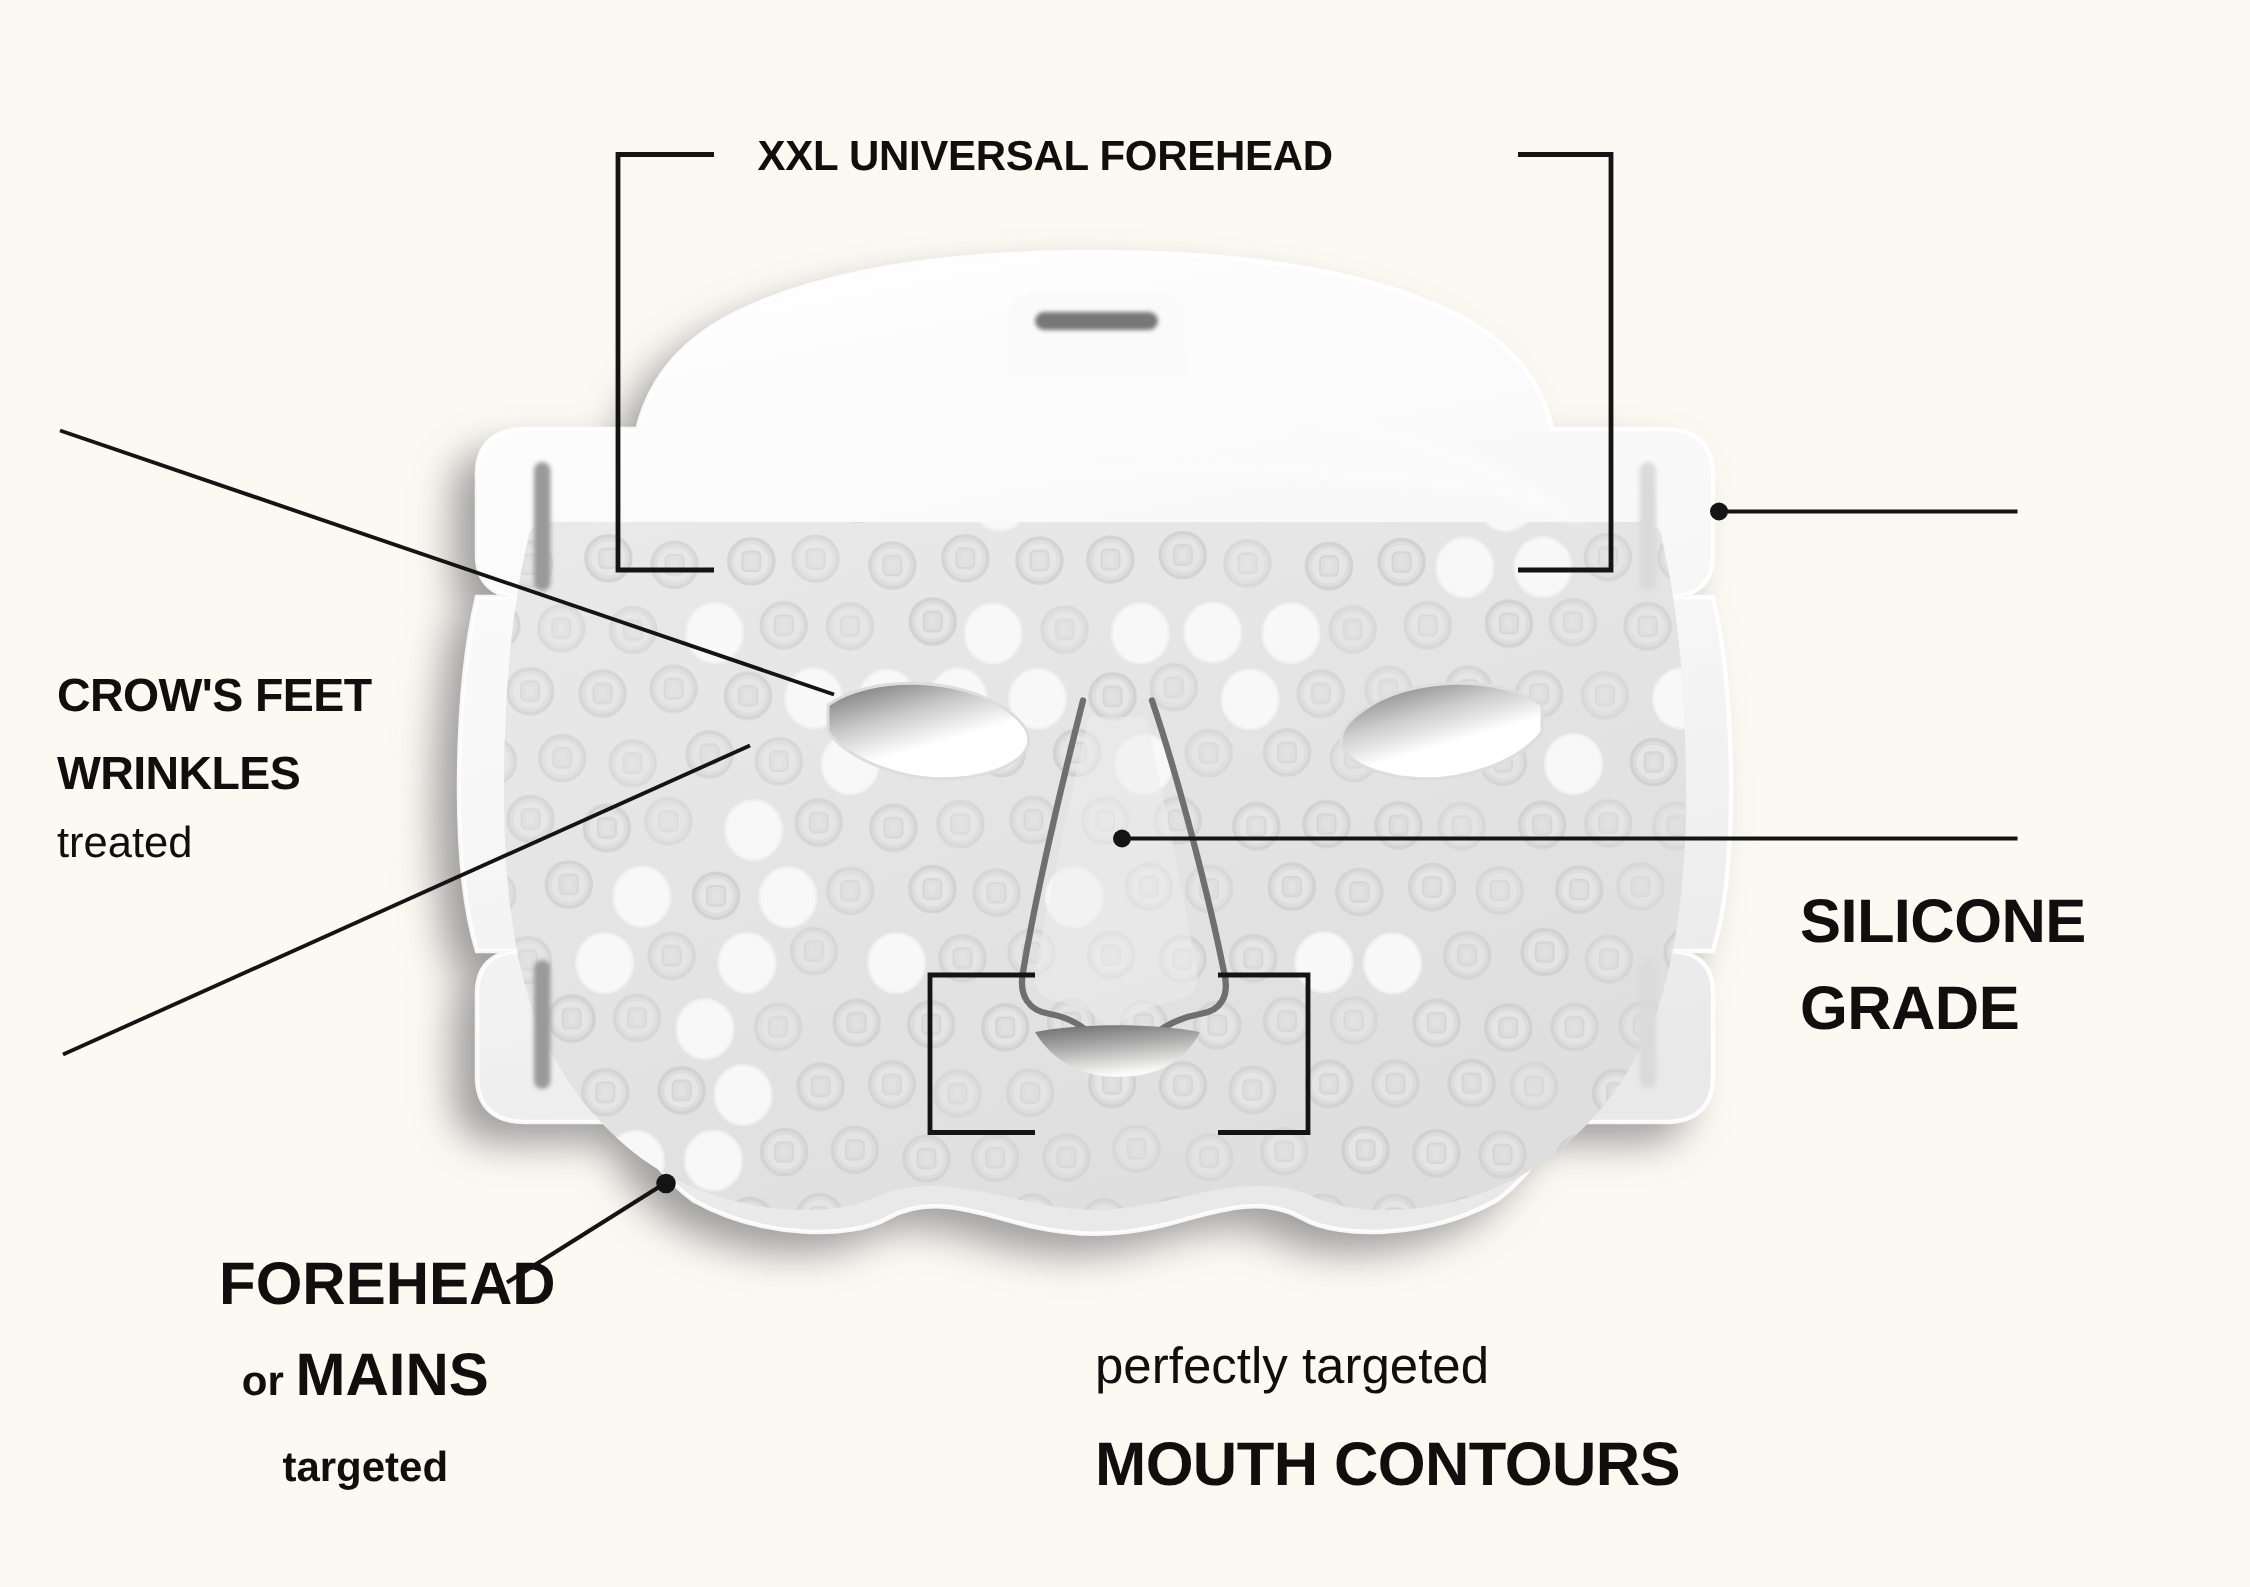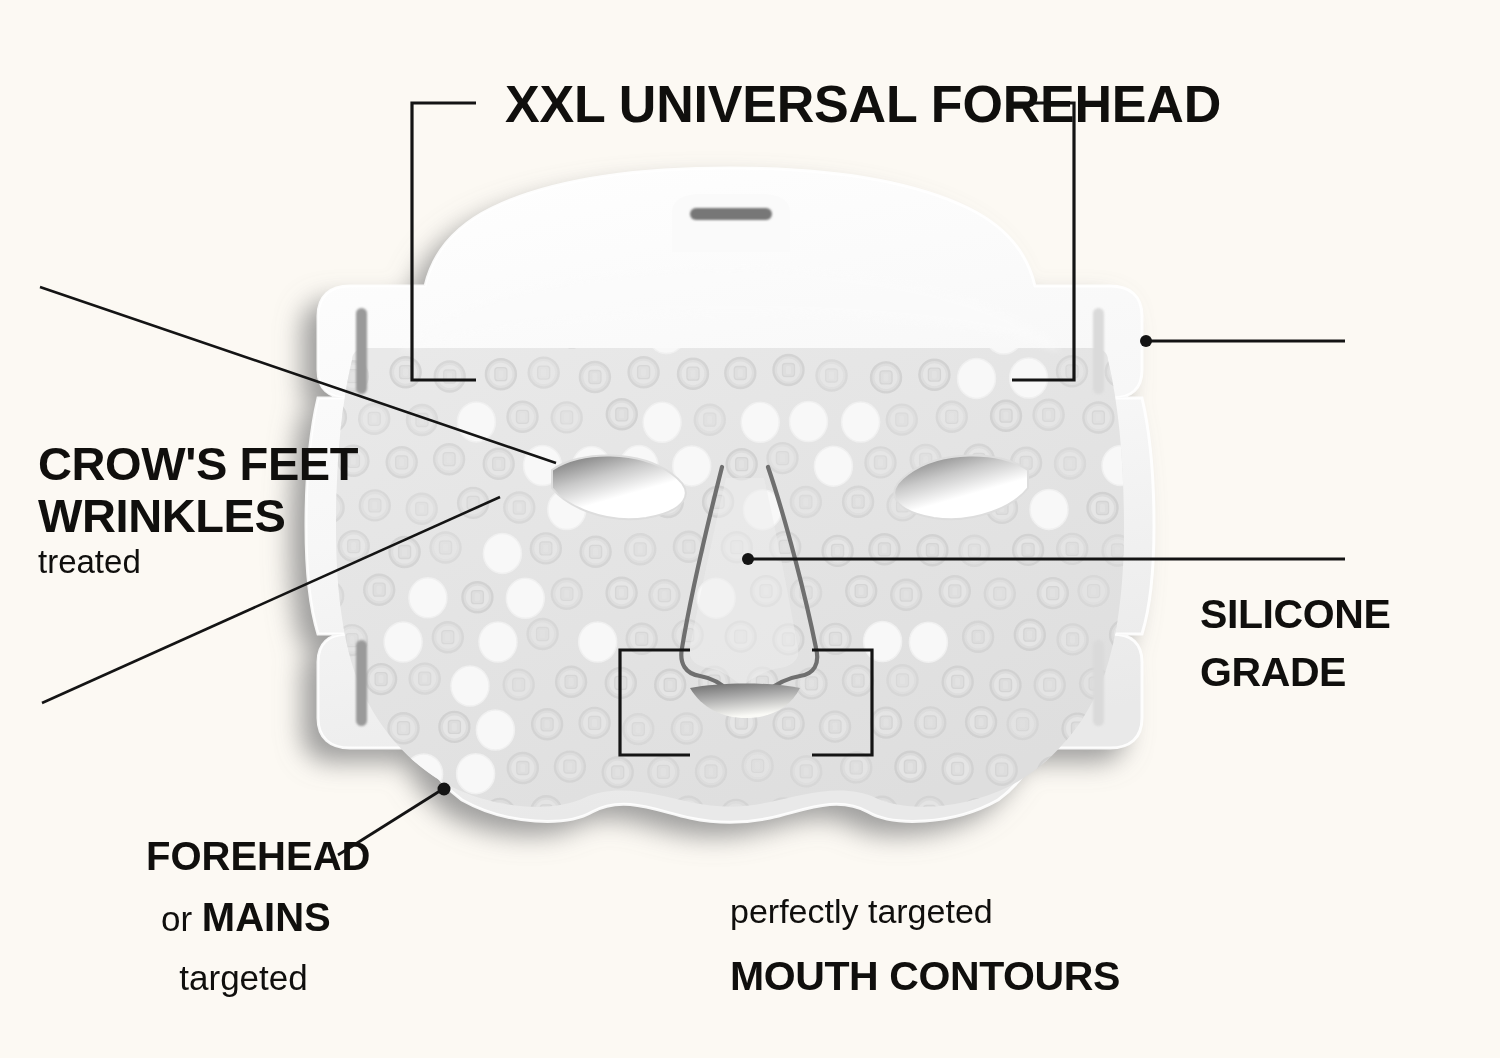--- a/index.html
+++ b/index.html
@@ -25,41 +25,41 @@
   }
   .sub{
     font-weight:400;
     font-size:34px;
     line-height:42px;
     letter-spacing:0px;
     white-space:nowrap;
   }
 
   
-  #lbl-forehead{left:505px;top:80px;font-size:52px;font-weight:bold;line-height:48px;letter-spacing:-0.2px;white-space:nowrap;}
+  #lbl-forehead{left:505px;top:80px;font-size:28px;font-weight:bold;line-height:48px;letter-spacing:-0.2px;white-space:nowrap;}
 
   
   #lbl-silicone{left:1200px;top:82px;}
   #lbl-silicone .hd{font-size:40px;line-height:53px;}
   #lbl-silicone .sub{font-size:32px;line-height:38px;}
 
   
   #lbl-crows{left:38px;top:438px;}
-  #lbl-crows .hd{font-size:47px;line-height:52px;}
-  #lbl-crows .sub{font-size:33px;line-height:40px;}
+  #lbl-crows .hd{font-size:31px;line-height:52px;}
+  #lbl-crows .sub{font-size:29px;line-height:40px;}
 
   
   #lbl-nose{left:1200px;top:585px;}
   #lbl-nose .hd{font-size:41px;line-height:58px;}
 
   
   #lbl-battery{left:146px;top:830px;text-align:center;width:180px;}
   #lbl-battery .ln{white-space:nowrap;}
   #lbl-battery .b{font-weight:bold;font-size:40px;}
-  #lbl-battery .r{font-weight:400;font-size:35px;margin-left:15px;}
+  #lbl-battery .r{font-weight:700;font-size:28px;margin-left:15px;}
   #lbl-battery .ln1{line-height:52px;}
   #lbl-battery .ln2{line-height:52px;}
   #lbl-battery .ln3{line-height:52px;}
 
   
   #lbl-mouth{left:730px;top:890px;}
   #lbl-mouth .sub{font-size:34px;line-height:42px;}
   #lbl-mouth .hd{font-size:41px;line-height:48px;margin-top:20px;}
 </style>
 </head>

